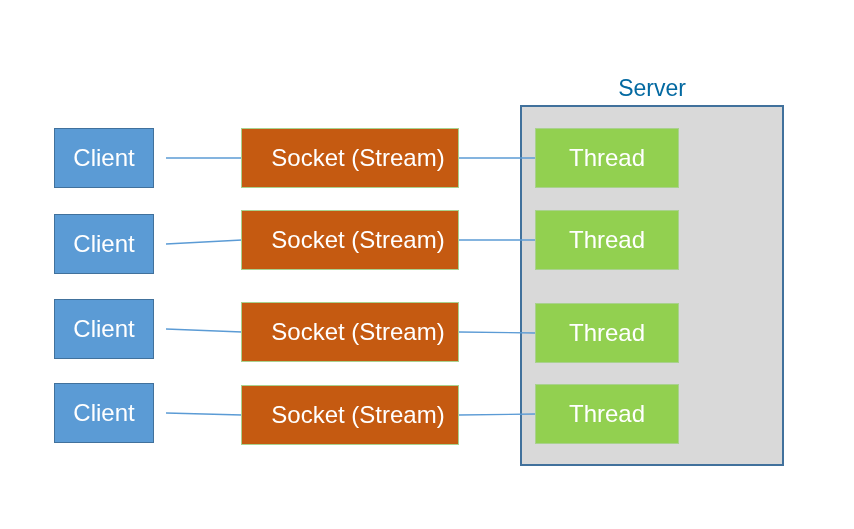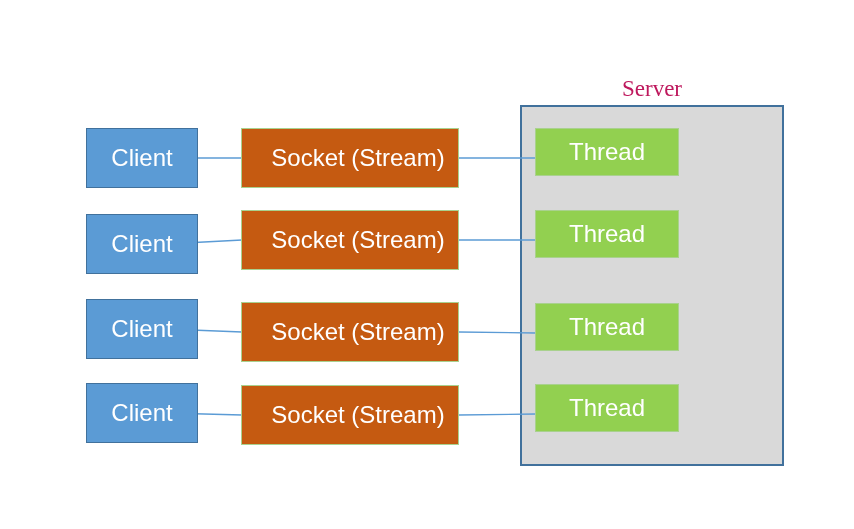--- a/index.html
+++ b/index.html
@@ -26,22 +26,21 @@
     box-sizing: border-box;
   }
   .server-label {
     position: absolute;
     left: 520px;
     top: 76px;
     width: 264px;
     text-align: center;
     font-size: 23px;
     line-height: 25px;
-    color: #be185d;
-    font-family: Liberation Serif, serif;
+    color: #0369a1;
   }
   .connector-layer {
     position: absolute;
     left: 0;
     top: 0;
     width: 854px;
     height: 529px;
     pointer-events: none;
   }
   .box {
@@ -50,38 +49,37 @@
     align-items: center;
     justify-content: center;
     box-sizing: border-box;
     color: #ffffff;
     font-size: 24px;
     line-height: 1;
     white-space: nowrap;
   }
   .client {
     left: 54px;
-    width: 112px;
+    width: 100px;
     height: 60px;
     background: var(--client-fill, #5B9BD5);
     border: 1.5px solid var(--client-border, #41719C);
-    margin-left: 32px;
   }
   .socket {
     left: 241px;
     width: 218px;
     height: 60px;
     background: var(--socket-fill, #C55A11);
     border: 1.5px solid var(--socket-border, #A9D18E);
     padding-left: 16px;
   }
   .thread {
     left: 535px;
     width: 144px;
-    height: 48px;
+    height: 60px;
     background: var(--thread-fill, #92D050);
     border: 1.5px solid var(--thread-border, #A9D18E);
   }
 </style>
 </head>
 <body>
 
 <div class="canvas">
 
   <div class="server-container"></div>

